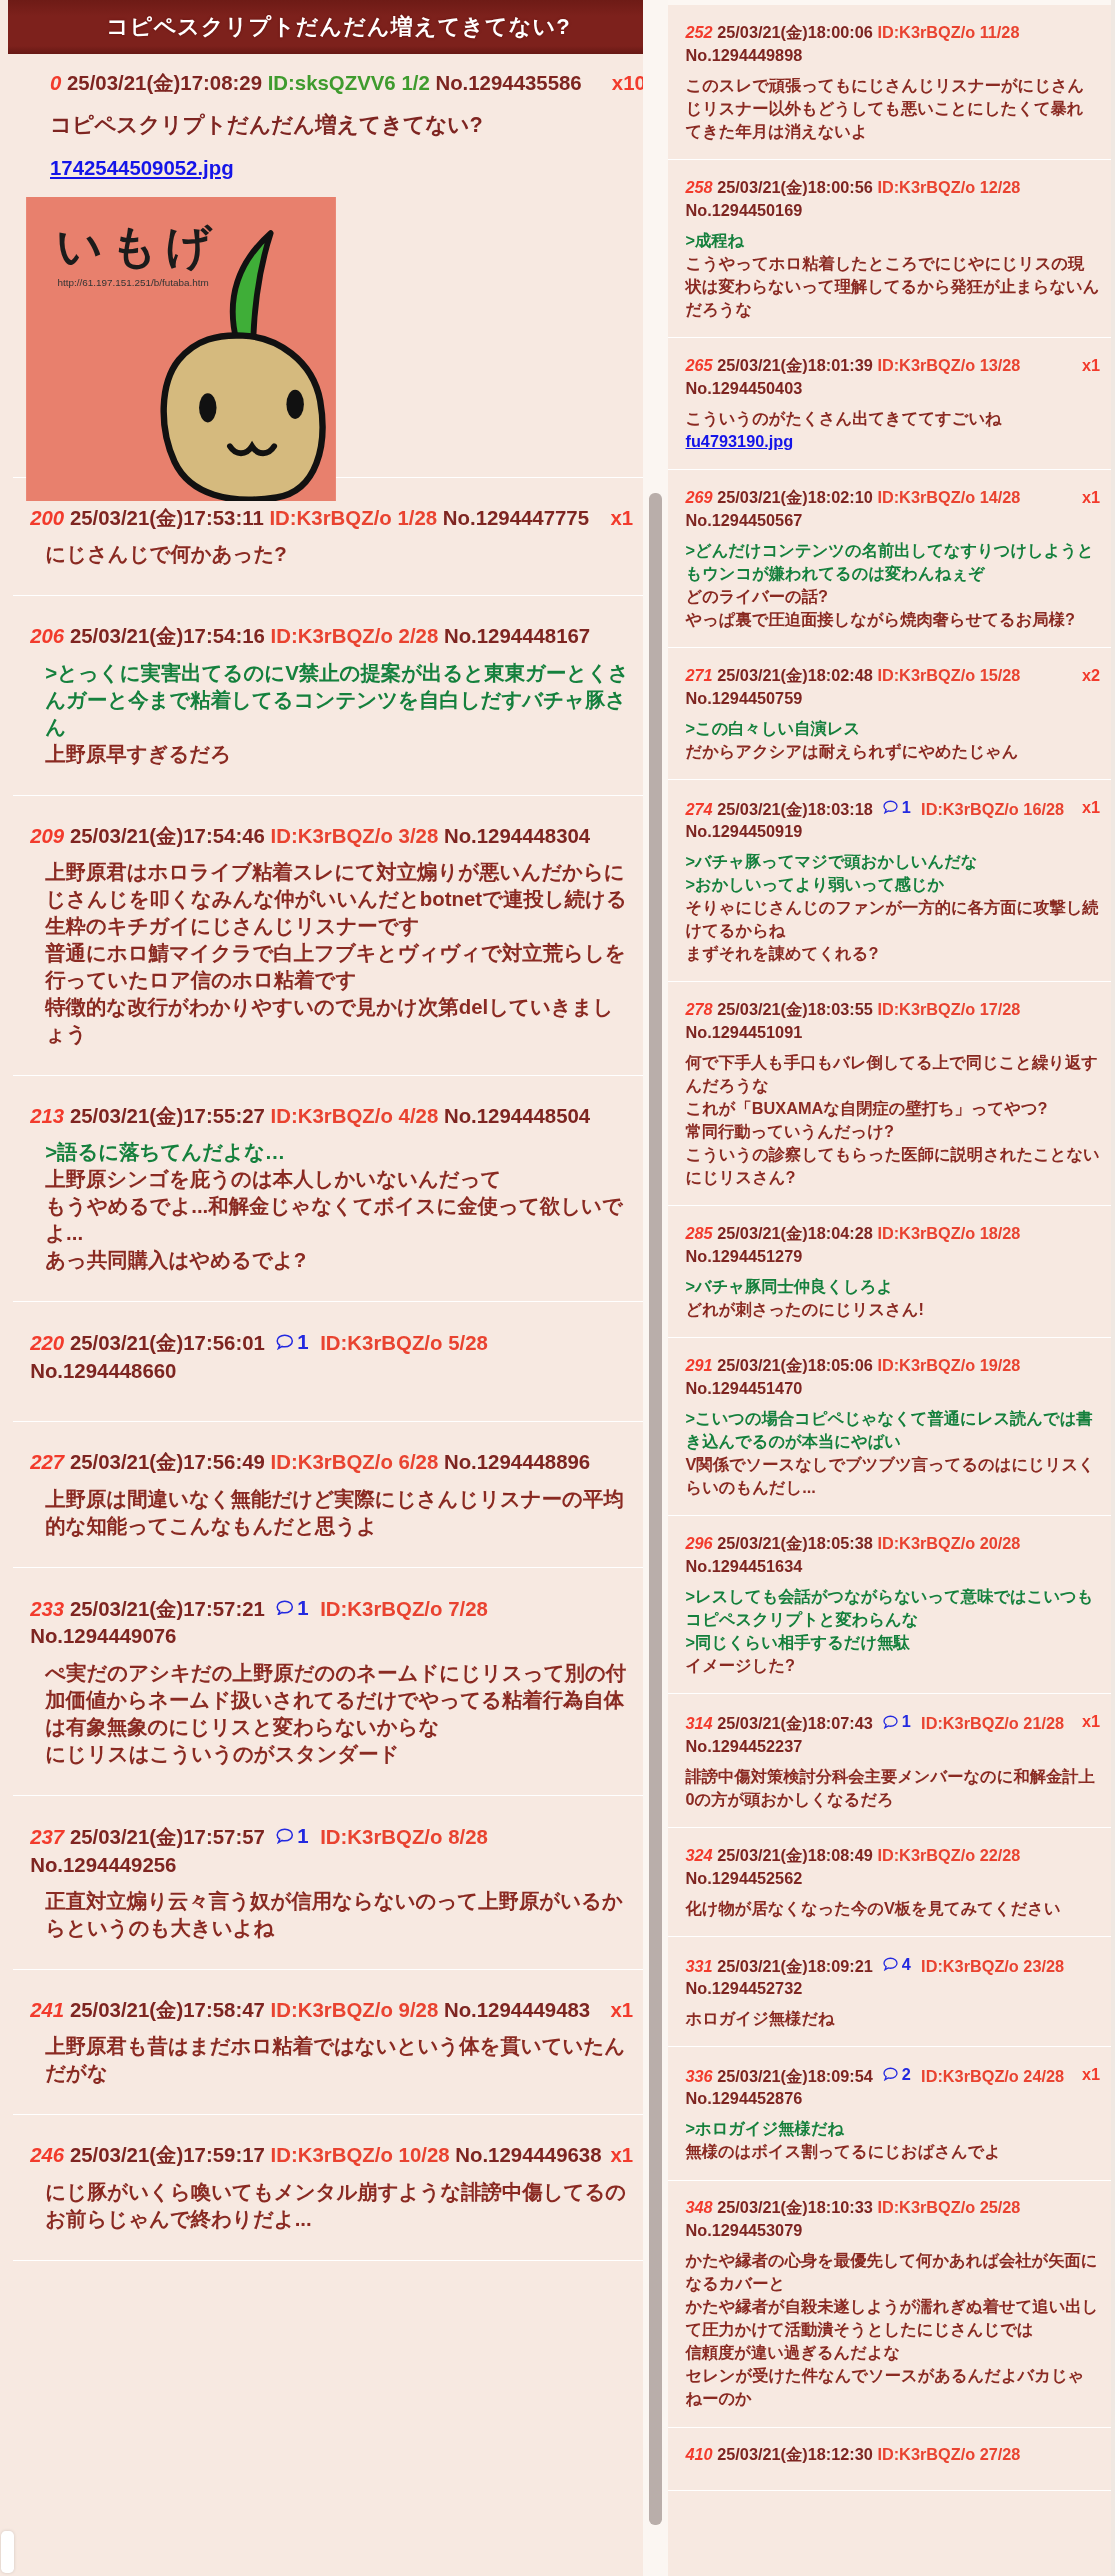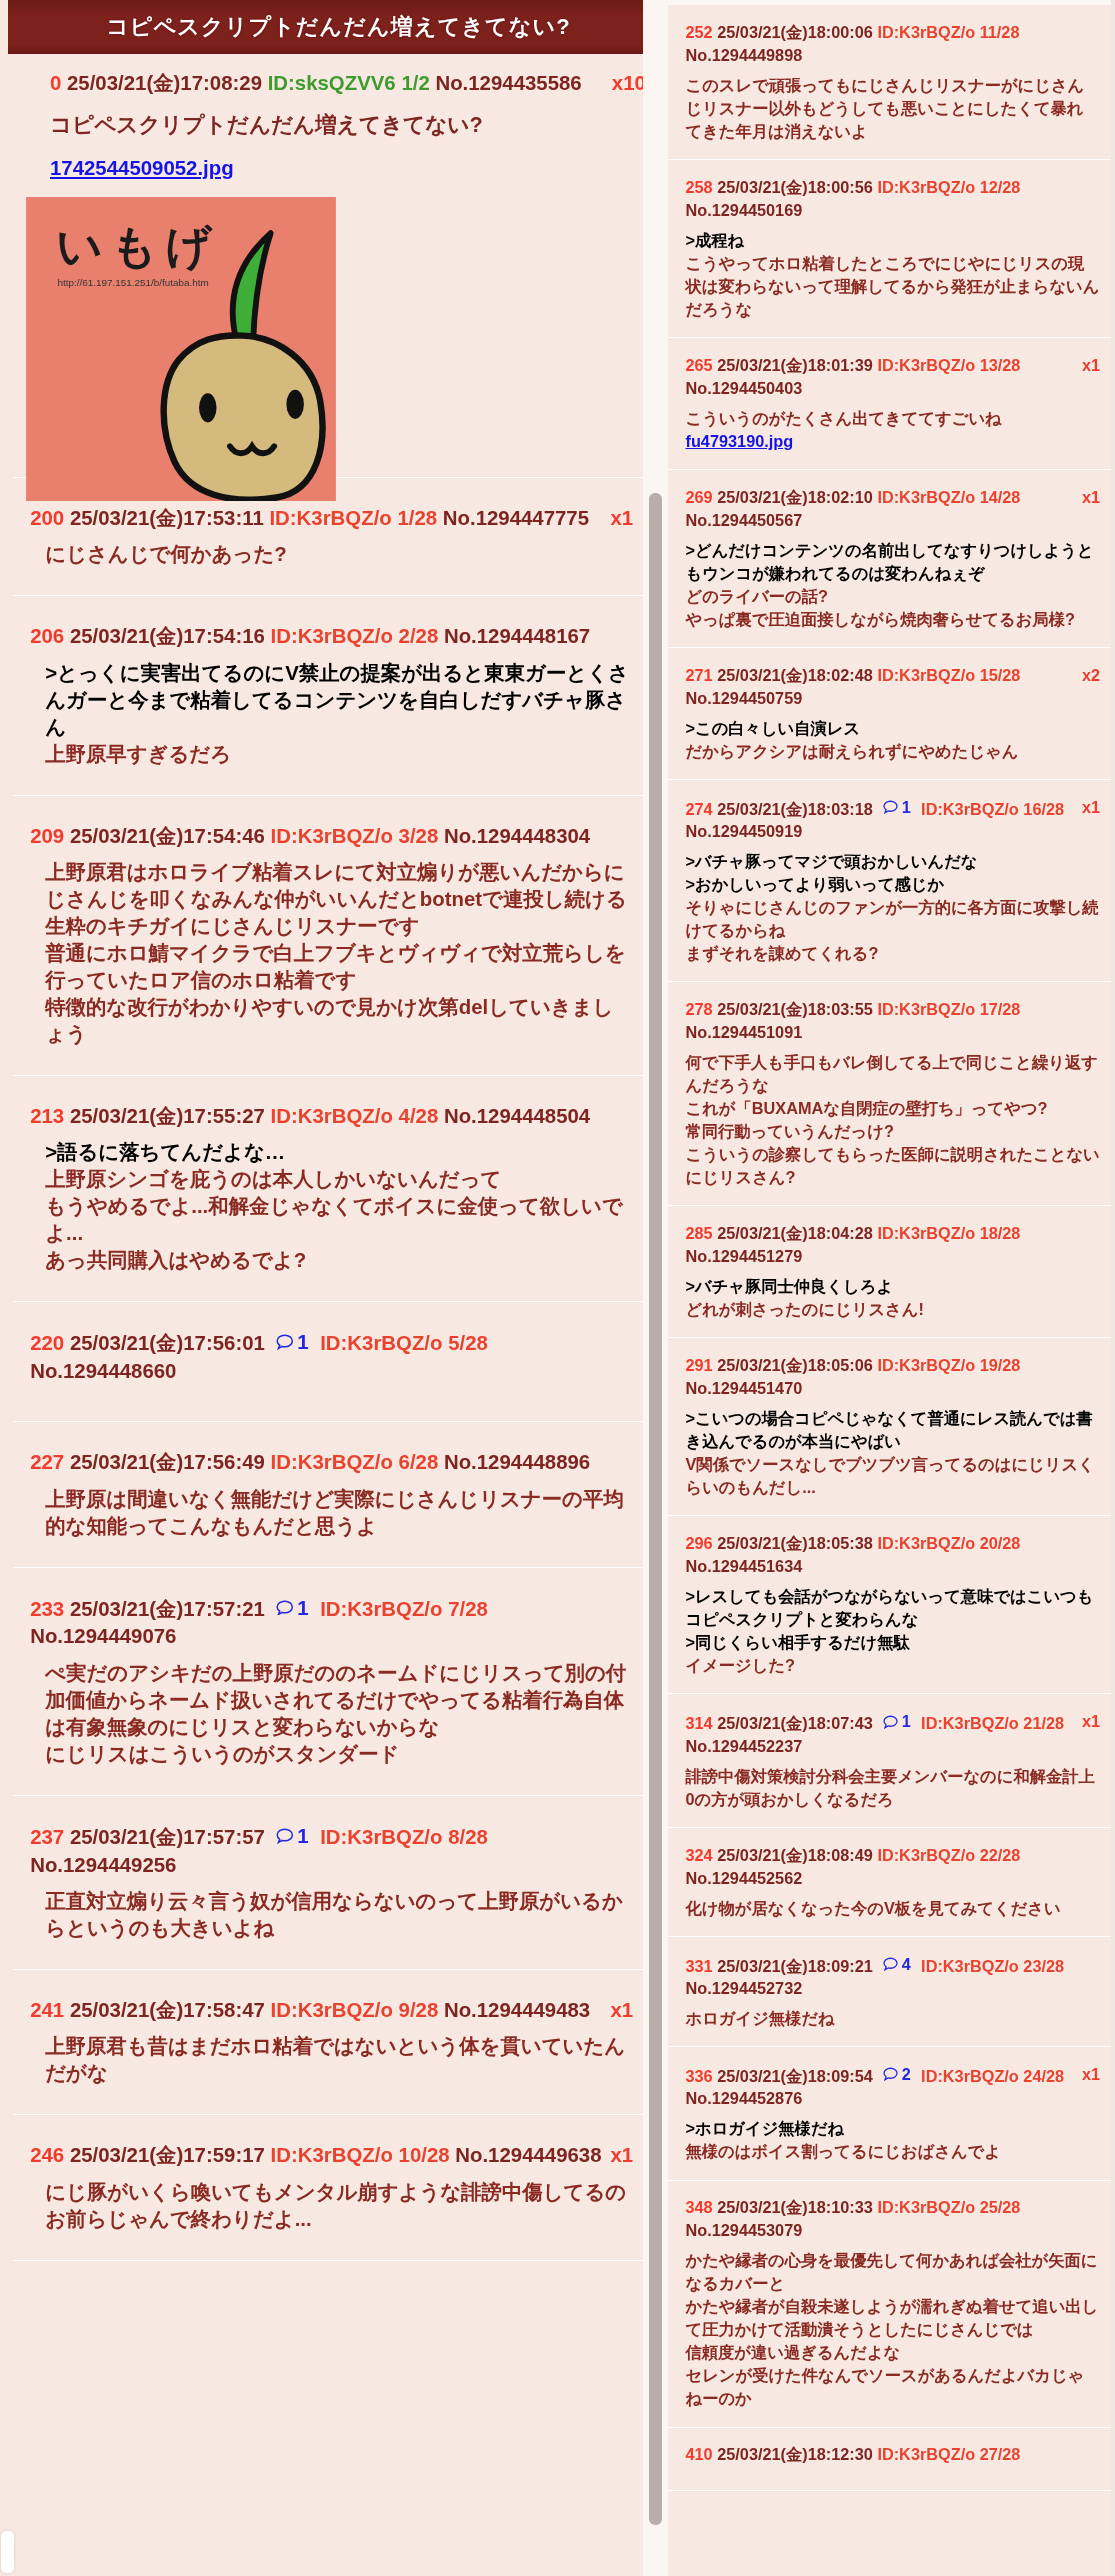--- a/index.html
+++ b/index.html
@@ -19,33 +19,33 @@
     color:#ffffff;font-size:22px;font-weight:bold;letter-spacing:1.2px;
     text-shadow:0 0 2.3px rgba(90,10,10,.8);
   }
   .op-section{padding:15px 5.8px 0 42px;height:423px;box-sizing:border-box;}
   .op-header{font-size:20.4px;font-weight:600;line-height:28px;}
   .op-subject{font-size:21.6px;font-weight:bold;color:#7e2521;margin-top:13px;}
   .op-filelink{margin-top:17.5px;font-size:20.4px;font-weight:600;}
   a.flink{color:#1414e8;text-decoration:underline;}
   .op-image{margin:17.5px 0 0 -24.5px;width:310px;height:304px;display:block;}
   
-  .n-red{color:#f23b2c;}     
+  .n-red{color:#f23b2c;font-style:italic;}     
   .maroon{color:#7e2521;}    
   .id-red{color:#e94330;}    
   .id-green{color:#3f9b2e;}  
   .sodane{color:#f23b2c;font-weight:600;}
   .sodane.fl{float:right;margin-left:3.5px;}
   
   .replies-left{margin-left:4.7px;width:638px;border-top:1.7px solid #ffffff;background:#f7e9e1;}
   .replies-left .post{padding:26px 17.5px 27px 17.5px;border-bottom:1.7px solid #ffffff;}
   .replies-left .post .hdr{font-size:20.4px;font-weight:600;line-height:28px;margin-bottom:9.3px;overflow-wrap:anywhere;}
   .replies-left .post .body{font-size:20.4px;font-weight:600;line-height:27px;color:#8a2a22;overflow-wrap:anywhere;margin-left:15px;}
   
-  .q{color:#000000;}
+  .q{color:#15803d;}
   
   .rep{display:inline-flex;align-items:center;gap:3.5px;color:#2329e0;font-weight:600;margin:0 5.8px;}
   .rep svg{display:inline-block;vertical-align:middle;}
   
   .scroll-gutter{position:absolute;left:643px;top:0;width:25px;height:2576px;background:#fbf6f2;}
   .scroll-thumb{position:absolute;left:6.4px;top:493px;width:12.2px;height:2032px;background:#b9aeaa;border-radius:5.8px;}
   .corner-sliver{position:absolute;left:1.2px;top:2531px;width:13px;height:42px;background:#ffffff;border-radius:4.7px;box-shadow:0 0 3.5px rgba(0,0,0,.15);}
   
   .right-pane{position:absolute;left:668px;top:0;width:447px;height:2576px;background:#f7e9e1;border-top:5.8px solid #fcf7f3;box-sizing:border-box;}
   .right-pane .post{padding:15.7px 15px 16.3px 17.5px;border-bottom:1.7px solid #ffffff;}

